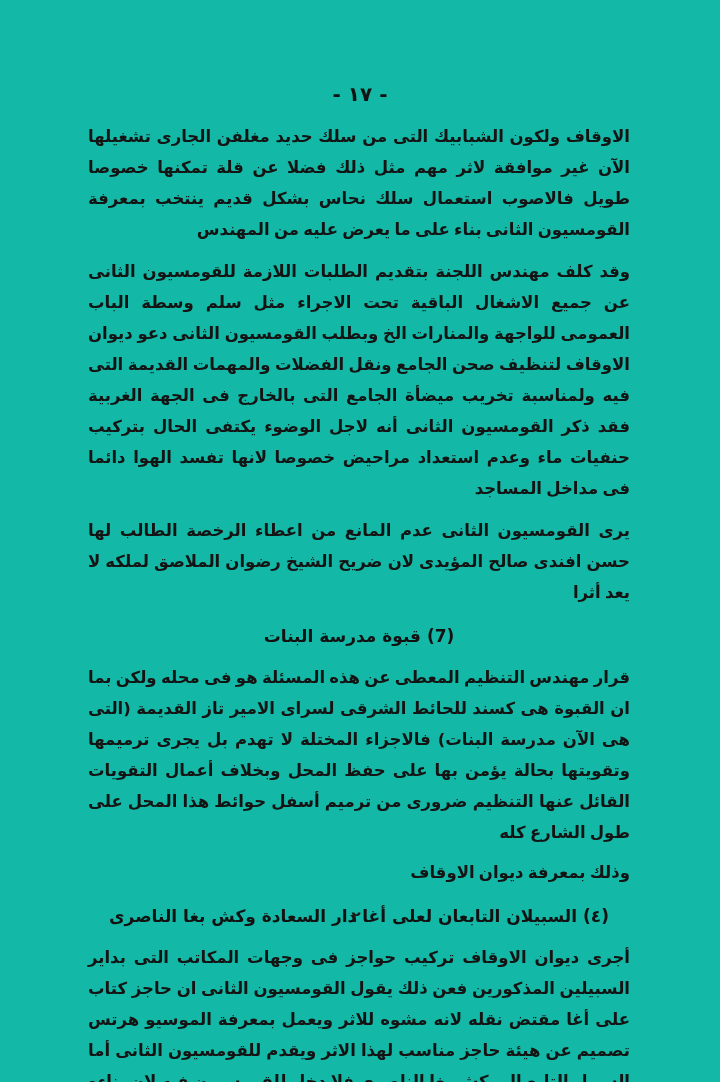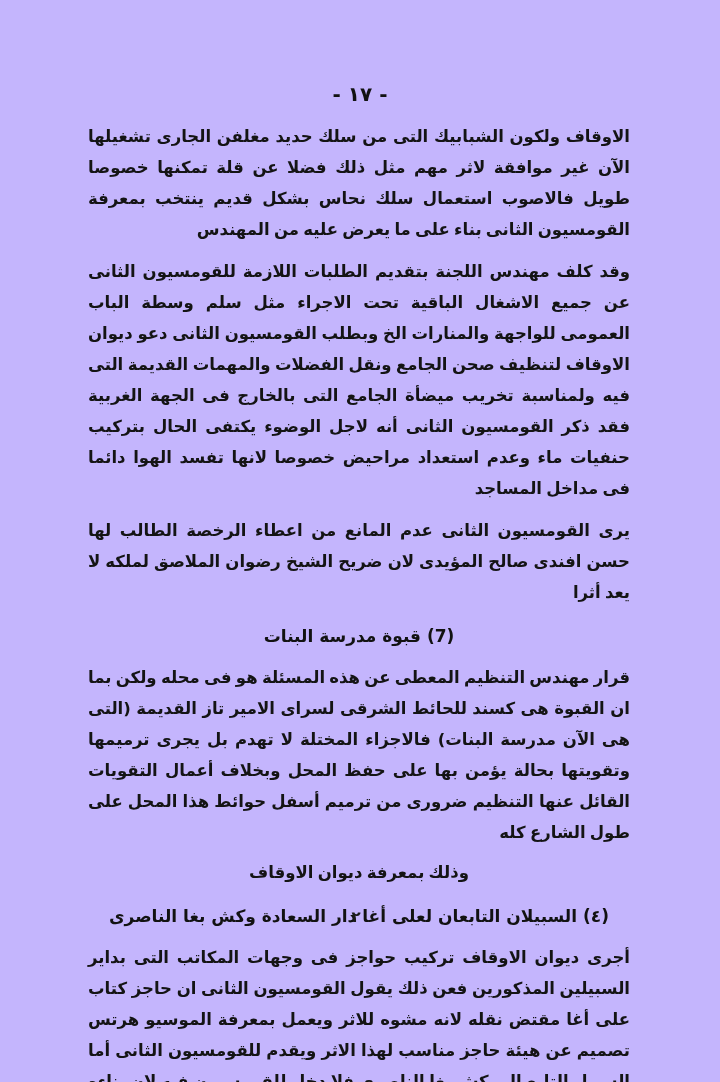--- a/index.html
+++ b/index.html
@@ -5,21 +5,21 @@
   html, body {
     margin: 0;
     padding: 0;
     background: #ffffff;
   }
   .page {
     position: relative;
     width: 720px;
     height: 1082px;
     margin: 0 auto;
-    background: #c4b5fd;
+    background: #14b8a6;
     font-family: "DejaVu Sans", sans-serif;
     direction: rtl;
     color: #141414;
     overflow: hidden;
   }
   .page-number {
     position: absolute;
     top: 82px;
     left: 0;
     right: 0;
@@ -46,21 +46,21 @@
   }
   .heading {
     margin: 13px 0 11px 0;
     text-align: center;
     font-size: 17px;
     font-weight: bold;
     line-height: 30px;
     color: #121212;
   }
   .center-line {
-    text-align: center;
+    text-align: right;
     margin-top: -2px;
   }
   .catchword {
     position: absolute;
     top: 908px;
     left: 0;
     right: 8px;
     text-align: center;
     font-size: 15px;
     font-weight: bold;

